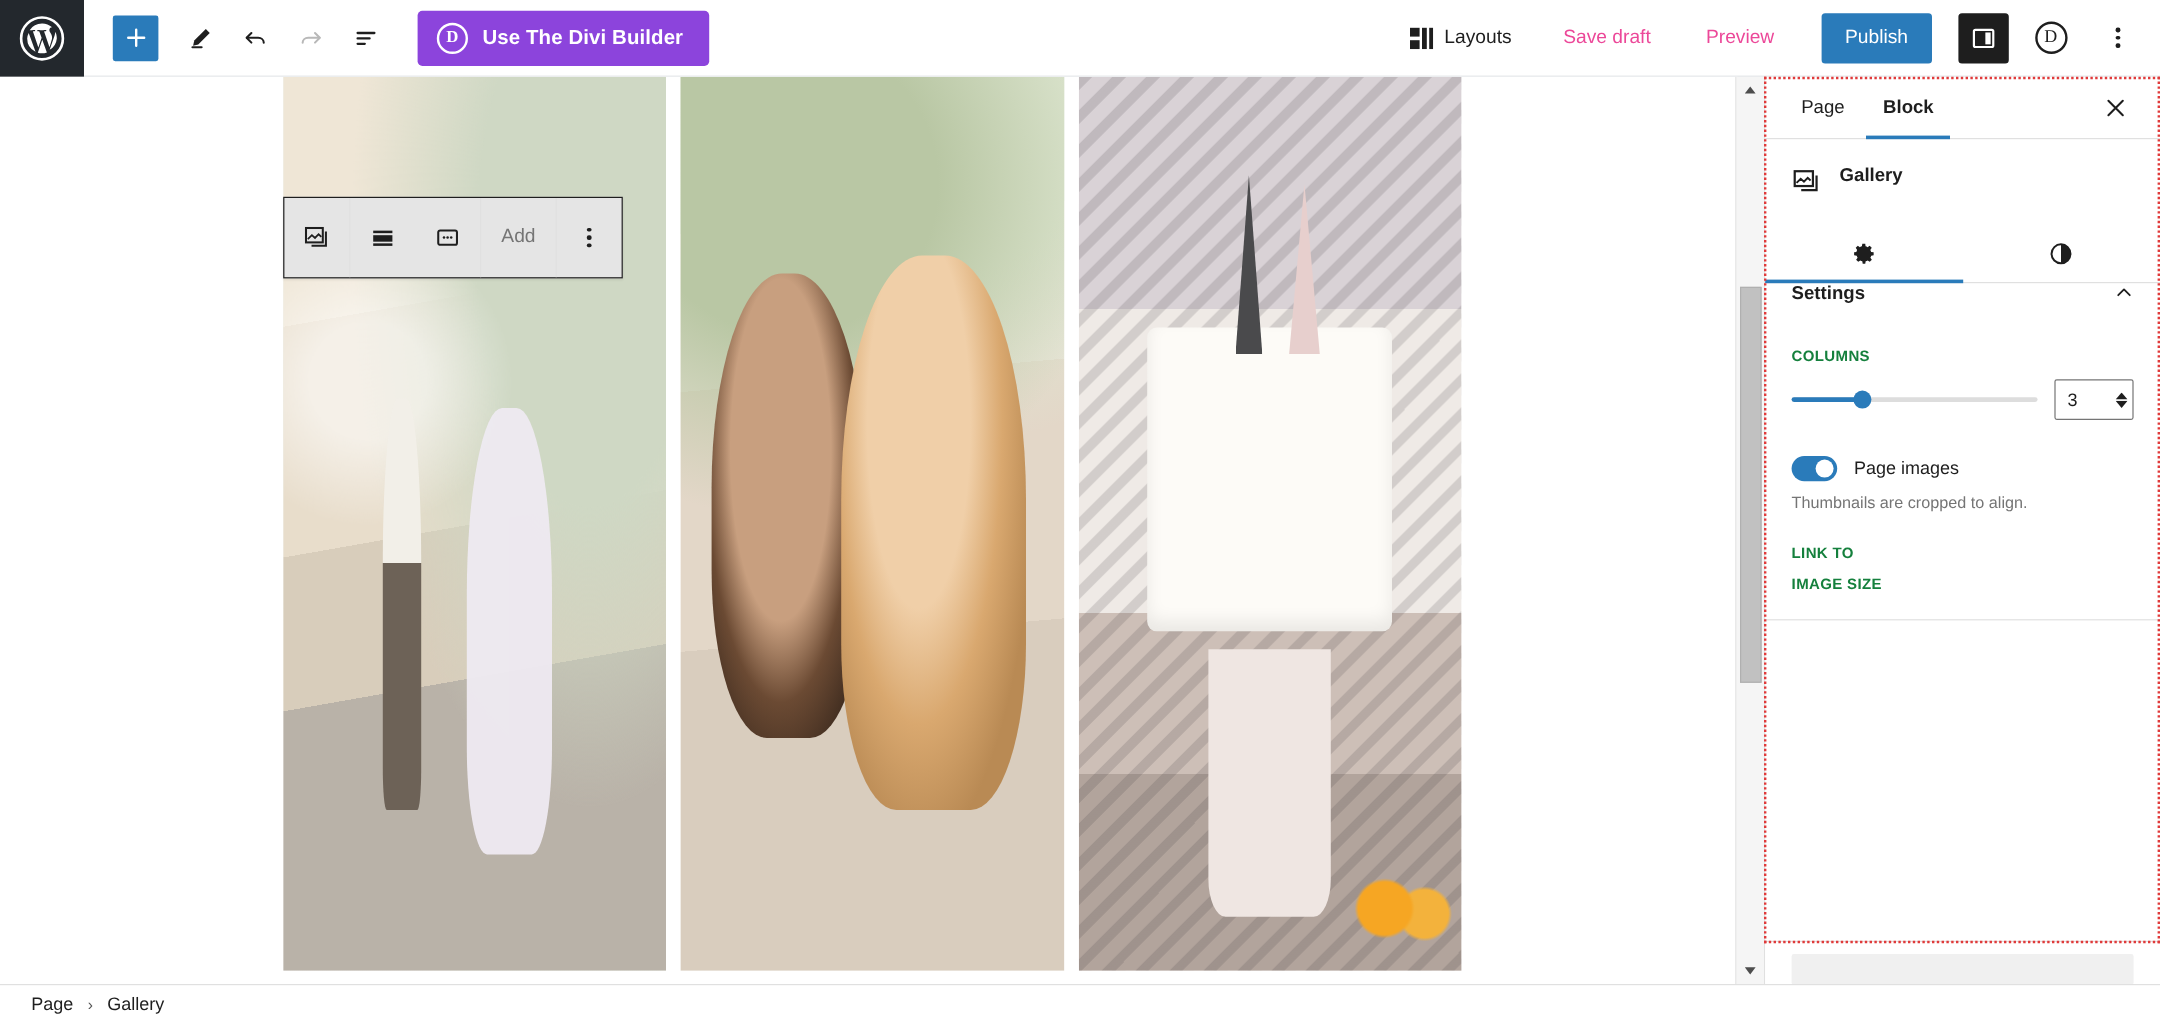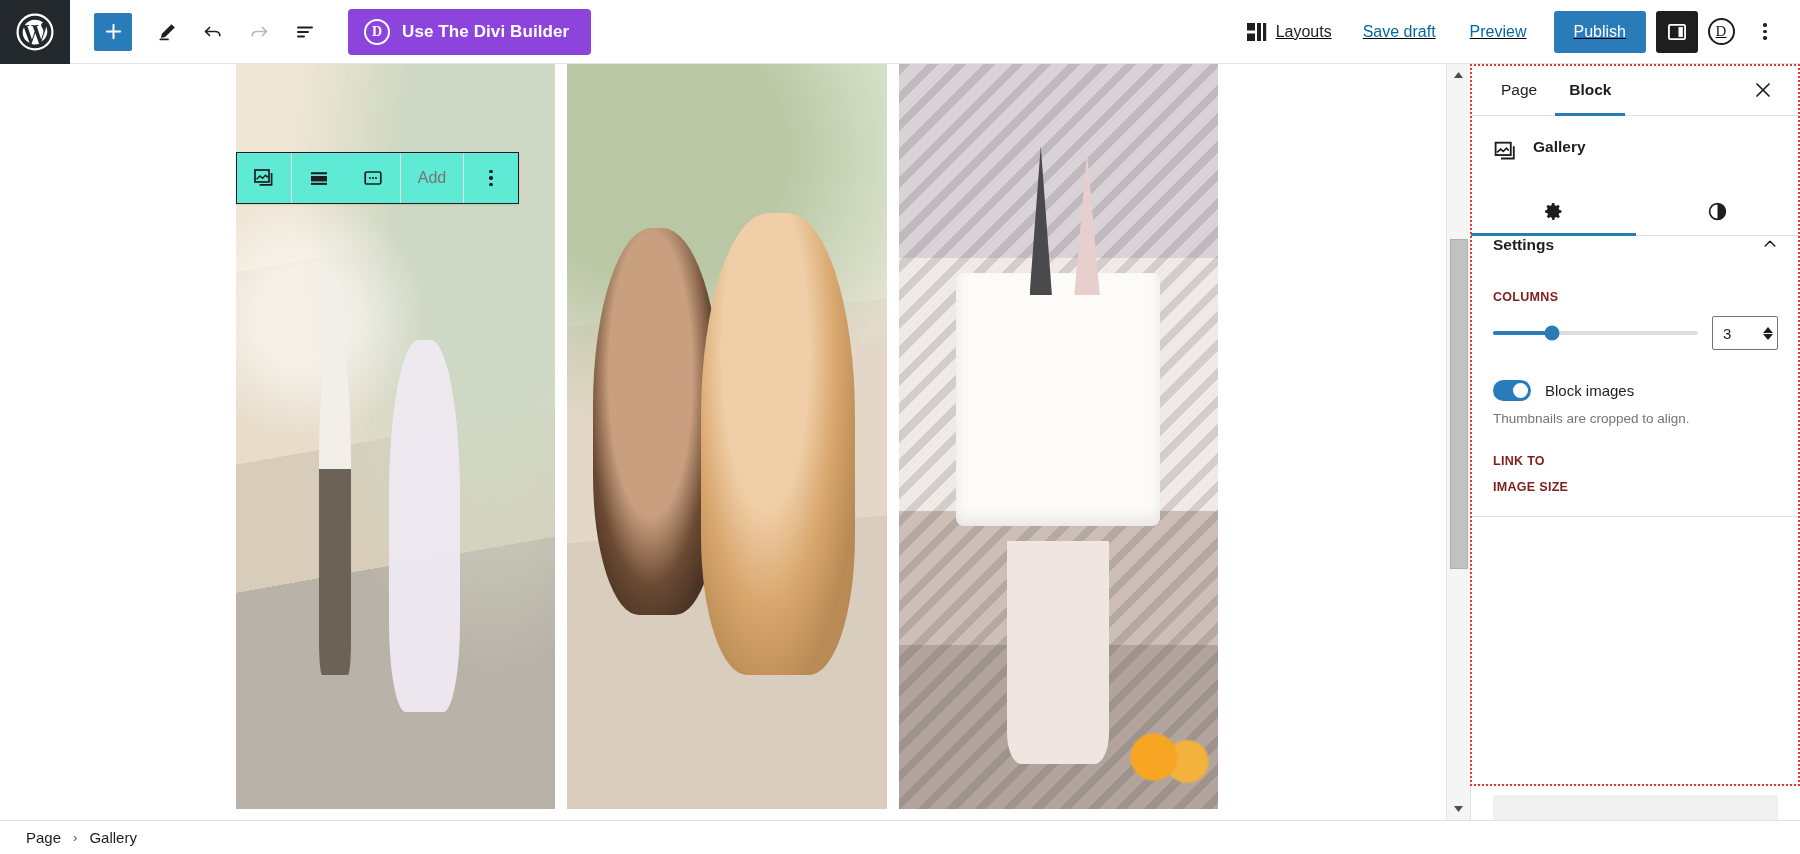--- a/index.html
+++ b/index.html
@@ -44,30 +44,30 @@
     color: #fff; font-size: 17px; font-weight: bold; letter-spacing: .1px;
     cursor: pointer; border: none;
   }
   .divi-btn .divi-mark {
     width: 26px; height: 26px; border: 2px solid #fff; border-radius: 50%;
     display: flex; align-items: center; justify-content: center;
     font-size: 14px; font-weight: bold; font-family: "Liberation Serif", serif;
   }
 
   .tb-right {
-    margin-left: auto; display: flex; align-items: center; gap: 0; padding-right: 14px; text-decoration: underline;
+    margin-left: auto; display: flex; align-items: center; gap: 12px; padding-right: 14px;
   }
   .layouts-btn {
     display: flex; align-items: center; gap: 9px;
     font-size: 16px; color: #1e1e1e; cursor: pointer; padding: 0 14px; height: 42px;
     background: none; border: none;
   }
   .layouts-icon { width: 20px; height: 18px; position: relative; display: block; }
   .link-btn {
-    font-size: 16px; color: #0369a1; background: none; border: none; cursor: pointer;
+    font-size: 16px; color: #ec4899; background: none; border: none; cursor: pointer;
     padding: 0 17px; height: 42px;
   }
   .publish-btn {
     background: #2a7bba; color: #fff; font-size: 16px; border: none; border-radius: 3px;
     height: 42px; padding: 0 20px; cursor: pointer; margin: 0 8px 0 10px;
   }
   .sq-btn {
     width: 42px; height: 42px; display: flex; align-items: center; justify-content: center;
     cursor: pointer; background: none; border: none; border-radius: 3px; margin-left: 2px;
   }
@@ -88,22 +88,22 @@
   .gallery {
     position: absolute; left: 236px; top: 0px;
     width: 982px;
     display: flex; gap: 12px;
   }
   .gal-col { flex: 1; display: flex; flex-direction: column; gap: 12px; }
   .gal-img { width: 100%; display: block; overflow: hidden; position: relative; }
 
   
   .block-toolbar {
-    position: absolute; left: 236px; top: 88px; height: 52px;
-    background: #5eead4; border: 1px solid #1e1e1e;
+    position: absolute; left: 236px; top: 100px; height: 68px;
+    background: #e5e5e5; border: 1px solid #1e1e1e;
     display: flex; align-items: stretch; z-index: 30;
     box-shadow: 0 1px 2px rgba(0,0,0,.08);
   }
   .bt-group { display: flex; align-items: center; border-right: 1px solid #e0e0e0; }
   .bt-group:last-child { border-right: none; }
   .bt-btn {
     width: 54px; height: 55px; display: flex; align-items: center; justify-content: center;
     background: none; border: none; cursor: pointer;
   }
   .bt-btn.wide { width: 62px; font-size: 16px; color: #757575; }
@@ -155,21 +155,21 @@
 
   .panel-head {
     height: 54px; padding: 0 22px; display: flex; align-items: flex-start;
     cursor: pointer; background: none; border: none; width: 100%;
   }
   .panel-head .ph-title { font-size: 15.5px; font-weight: bold; color: #1e1e1e; }
   .panel-head .ph-chev { margin-left: auto; }
 
   .panel-body { padding: 0 22px 10px 22px; }
   .fld-label {
-    font-size: 12.5px; font-weight: bold; color: #7f1d1d;
+    font-size: 12.5px; font-weight: bold; color: #15803d;
     letter-spacing: .3px; text-transform: uppercase; margin-bottom: 12px; display: block;
   }
   .slider-row { display: flex; align-items: center; gap: 14px; margin-bottom: 30px; }
   .slider-track {
     flex: 1; height: 4px; background: #ddd; border-radius: 2px; position: relative; cursor: pointer;
   }
   .slider-fill { position: absolute; left: 0; top: 0; height: 4px; background: #2a7bba; border-radius: 2px; width: 29%; }
   .slider-thumb {
     position: absolute; left: 29%; top: 50%; transform: translate(-50%,-50%);
     width: 15px; height: 15px; border-radius: 50%; background: #2a7bba;
@@ -533,21 +533,21 @@
                 <path d="M5 6L0 0h10z" fill="#1e1e1e"></path>
               </svg>
           </span>
         </div>
       </div>
 
       <div class="toggle-row">
         <div class="toggle">
           <span class="knob"></span>
         </div>
-        <span class="toggle-label">Block images</span>
+        <span class="toggle-label">Page images</span>
       </div>
       <div class="help-text">Thumbnails are cropped to align.</div>
 
       <span class="fld-label">LINK TO</span>
 
       <span class="fld-label">IMAGE SIZE</span>
     </div>
 
     <div class="panel-divider"></div>
 

